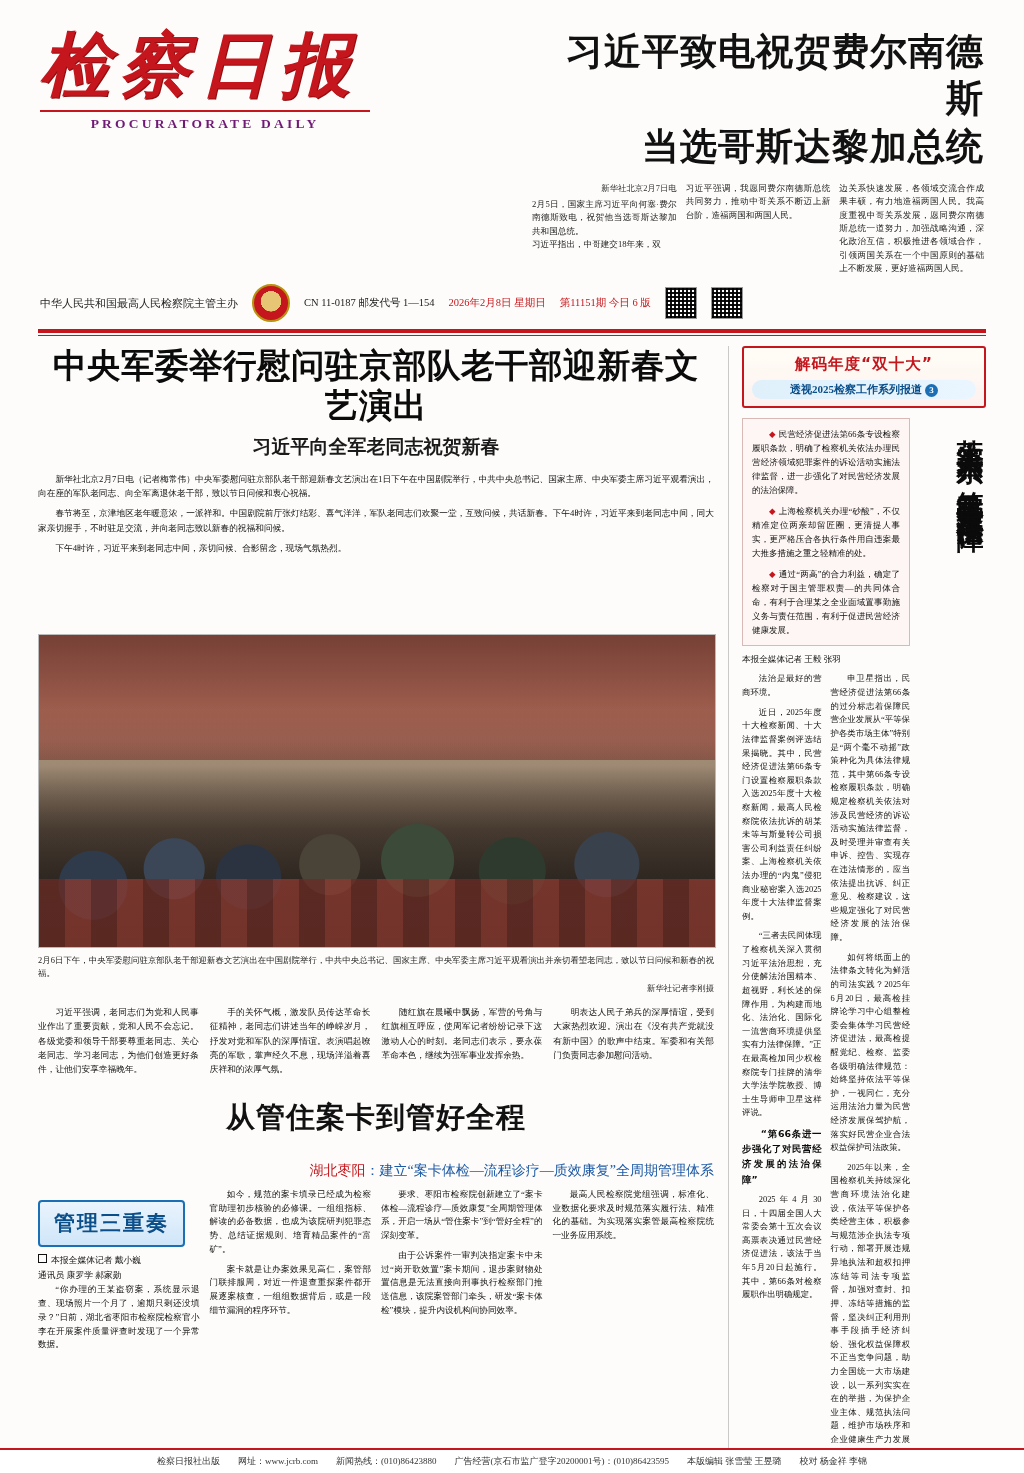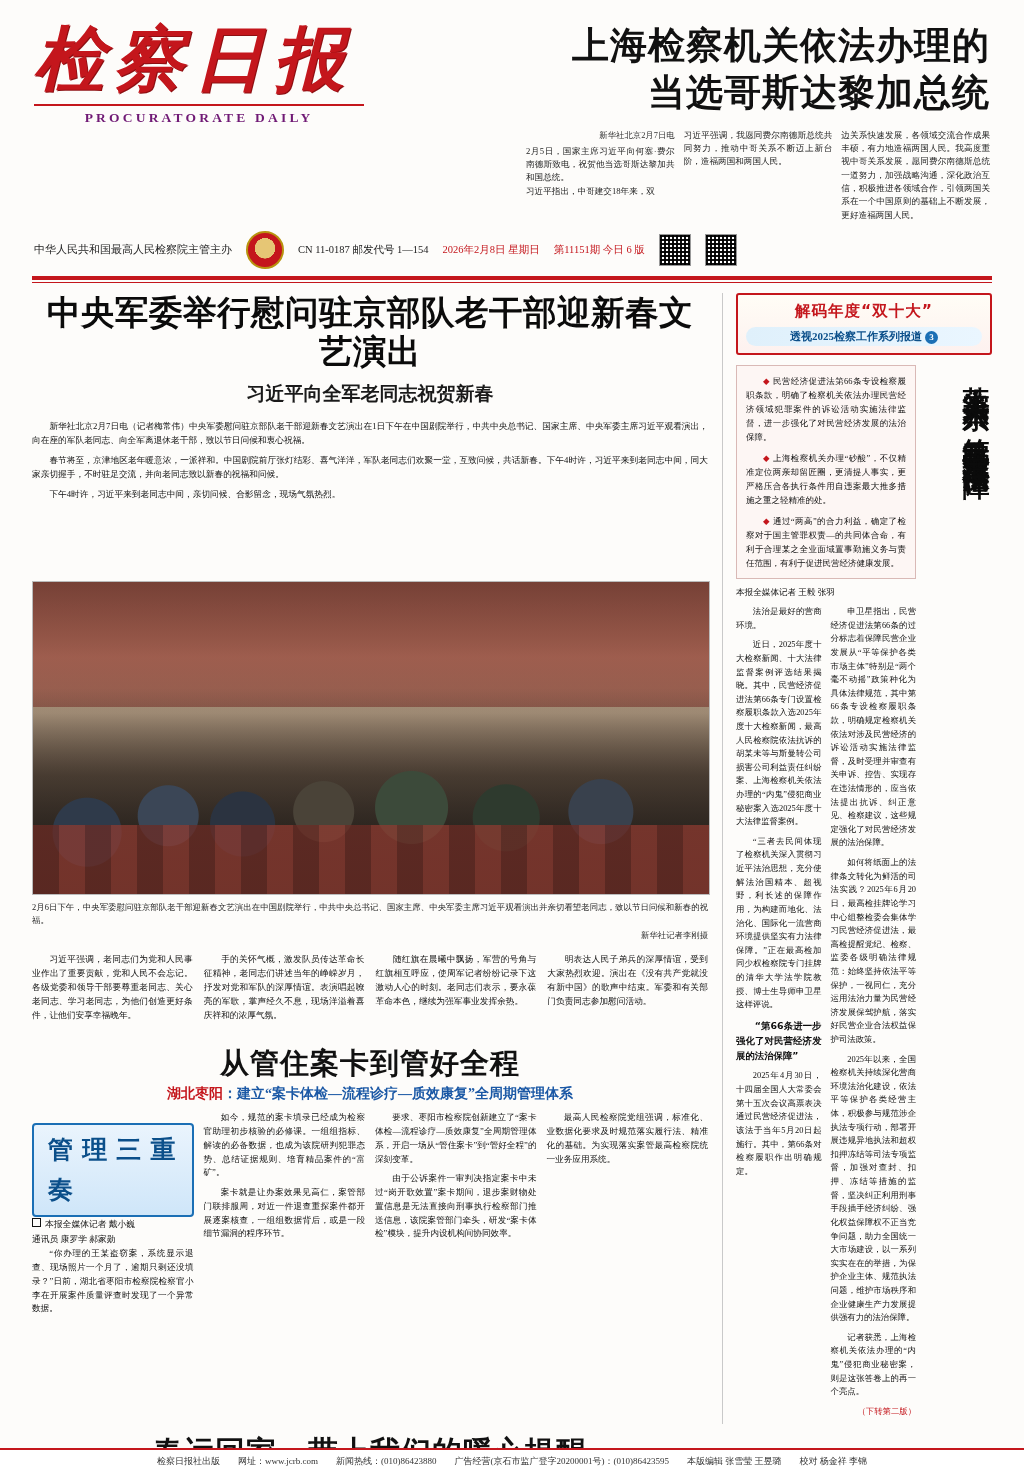--- a/index.html
+++ b/index.html
@@ -4,21 +4,21 @@
 <style>
   html,body{margin:0;padding:0;}
   body{
     width:1024px;height:1473px;
     background:#fdfcfa;
     font-family:"Liberation Serif", serif;
     color:#111;
     position:relative;
     overflow:hidden;
   }
-  .page{width:1024px;height:1473px;position:relative;padding:8px;box-sizing:border-box;}
+  .page{width:1024px;height:1473px;position:relative;padding:14px;box-sizing:border-box;}
 
   
   .masthead{display:flex;align-items:flex-start;padding:14px 26px 4px 26px;}
   .mast-left{width:470px;flex:0 0 470px;}
   .mast-title{
     font-family:"DejaVu Serif", serif;
     font-size:70px;font-weight:bold;color:#c4161c;
     letter-spacing:10px;line-height:1.05;
     font-style:italic;
     text-shadow:1px 1px 0 #8d0f12;
@@ -97,31 +97,31 @@
   .cap .credit{display:block;text-align:right;margin-top:2px;color:#333;}
 
   .cols3{display:flex;gap:11px;margin-top:10px;font-size:8.7px;line-height:1.62;text-align:justify;}
   .cols3 .c{flex:1;}
   .cols3 p{margin:0 0 6px 0;text-indent:2em;}
 
   .sec-title{
     font-family:"DejaVu Sans", sans-serif;font-weight:bold;
     font-size:29px;text-align:center;margin:16px 0 0 0;letter-spacing:1px;
   }
-  .sec-sub{font-size:14px;text-align:center;margin-top:1px;color:#1b58a5;font-weight:bold;}
+  .sec-sub{font-size:14px;text-align:right;margin-top:24px;color:#1b58a5;font-weight:normal;}
   .sec-sub .loc{color:#c4161c;}
 
   .badge-wrap{display:flex;align-items:center;gap:10px;margin-top:12px;}
   .badge{
     display:inline-block;border:2px solid #1b6fb5;color:#0b4f8a;
-    font-family:"DejaVu Sans",sans-serif;font-weight:bold;font-size:25px;
+    font-family:"DejaVu Sans",sans-serif;font-weight:bold;font-size:21px;
     padding:5px 14px;border-radius:4px;background:linear-gradient(180deg,#eaf4fd,#cfe6f9);
     letter-spacing:2px;
   }
-  .byline{font-size:8.8px;line-height:1.7;color:#111;}
+  .byline{font-size:8.8px;line-height:1.7;margin-top:6px;color:#111;}
   .byline .sq{display:inline-block;width:7px;height:7px;border:1px solid #111;margin-right:4px;}
 
   .cols4{display:flex;gap:10px;margin-top:8px;font-size:8.6px;line-height:1.6;text-align:justify;}
   .cols4 .c{flex:1;}
   .cols4 p{margin:0 0 6px 0;text-indent:2em;}
 
   
   .rt-banner{
     border:2px solid #c4161c;border-radius:3px;padding:6px 8px 7px 8px;
     background:linear-gradient(180deg,#fffdf6,#fdf1ef);text-align:center;
@@ -174,21 +174,21 @@
 <body>
 
 <div class="page">
 
   <div class="masthead">
     <div class="mast-left">
       <div class="mast-title">检察日报</div>
       <div class="mast-en">PROCURATORATE DAILY</div>
     </div>
     <div class="mast-right">
-      <div class="headline-main" style="white-space:pre-line;">上海检察机关依法办理的
+      <div class="headline-main" style="white-space:pre-line;">习近平致电祝贺费尔南德斯
 当选哥斯达黎加总统</div>
       <div class="lede-row">
         <div class="col first">
           <div class="src-line">新华社北京2月7日电</div>
           <div style="white-space:pre-line;">2月5日，国家主席习近平向何塞·费尔南德斯致电，祝贺他当选哥斯达黎加共和国总统。
 习近平指出，中哥建交18年来，双</div>
         </div>
         <div class="col">
           <div style="white-space:pre-line;">习近平强调，我愿同费尔南德斯总统共同努力，推动中哥关系不断迈上新台阶，造福两国和两国人民。</div>
         </div>

